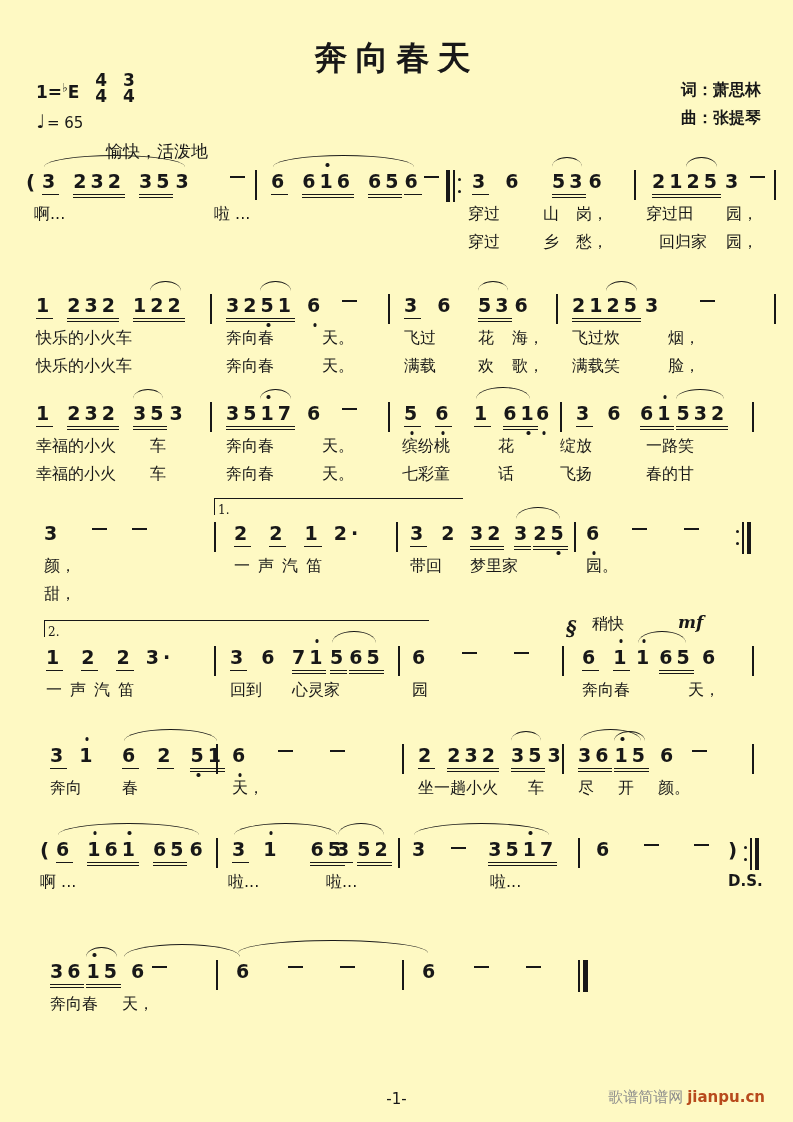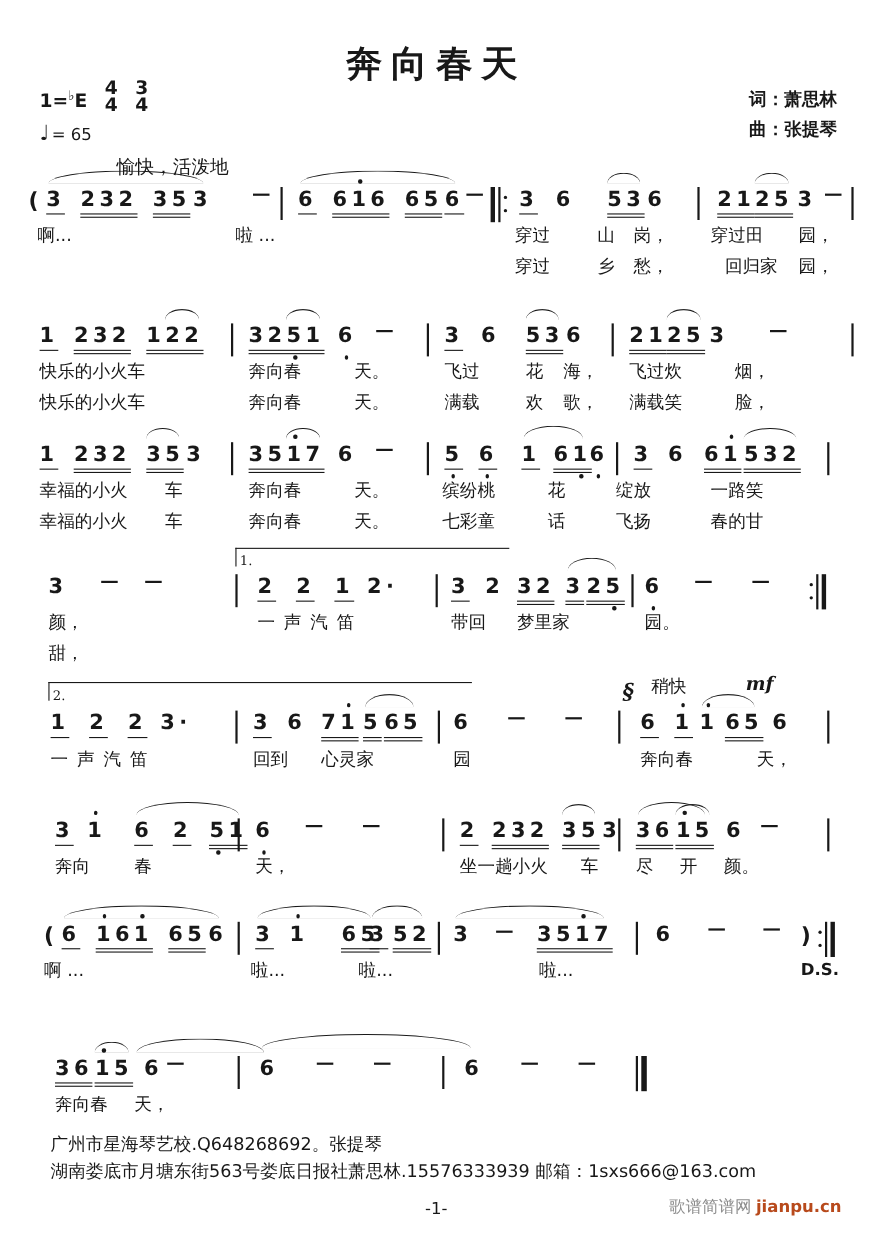--- a/index.html
+++ b/index.html
@@ -1,16 +1,16 @@
 <!DOCTYPE html>
 <html><head>
 <meta charset="utf-8">
 <style>
   html,body{margin:0;padding:0;background:#e8e8e8;}
-  .page{position:relative;width:793px;height:1122px;margin:0 auto;background:#ffffff;
+  .page{position:relative;width:793px;height:1122px;margin:0 auto;background:#fef9c3;
         font-family:"DejaVu Sans",sans-serif;color:#181818;overflow:hidden;}
   
   .title{position:absolute;top:36px;left:0;width:100%;text-align:center;
          font-family:"DejaVu Serif",serif;font-weight:bold;font-size:33px;letter-spacing:8px;}
   .credit{position:absolute;right:32px;font-size:16px;font-weight:bold;}
   .credit1{top:80px;} .credit2{top:108px;}
   .keysig{position:absolute;left:36px;top:72px;font-size:17px;font-weight:bold;}
   .keysig sup{font-size:12px;vertical-align:6px;}
   .ts{display:inline-block;text-align:center;line-height:0.95;vertical-align:-4px;margin-left:10px;
       font-weight:bold;font-size:17px;}
@@ -266,19 +266,17 @@
         <div class="ngroup" style="left: 402px; top: 28px;"><span class="barline"></span></div>
         <div class="ngroup" style="left: 422px; top: 28px;"><span class="tk"><span class="ch">6</span></span></div>
         <div class="ngroup" style="left: 474px; top: 28px;"><span class="dash"></span></div>
         <div class="ngroup" style="left: 526px; top: 28px;"><span class="dash"></span></div>
         <div class="ngroup" style="left: 576px; top: 28px;"><span class="rsign"><i style="left: 2px; width: 2px;"></i><i style="left: 7px; width: 4.5px;"></i></span></div>
         <span class="lyric" style="left: 50px; top: 62px;">奔向春</span>
         <span class="lyric" style="left: 122px; top: 62px;">天，</span>
       </div>
     </div>
 
-  <div class="fline f1">广州市星海琴艺校.Q648268692。张提琴</div>
-  <div class="fline f2">湖南娄底市月塘东街563号娄底日报社萧思林.15576333939 邮箱：1sxs666@163.com</div>
   <div class="pageno">-1-</div>
   <div class="wm">
     <span>歌谱简谱网</span><span class="dom">jianpu.cn</span>
   </div>
 </div>
 
 </body></html>

